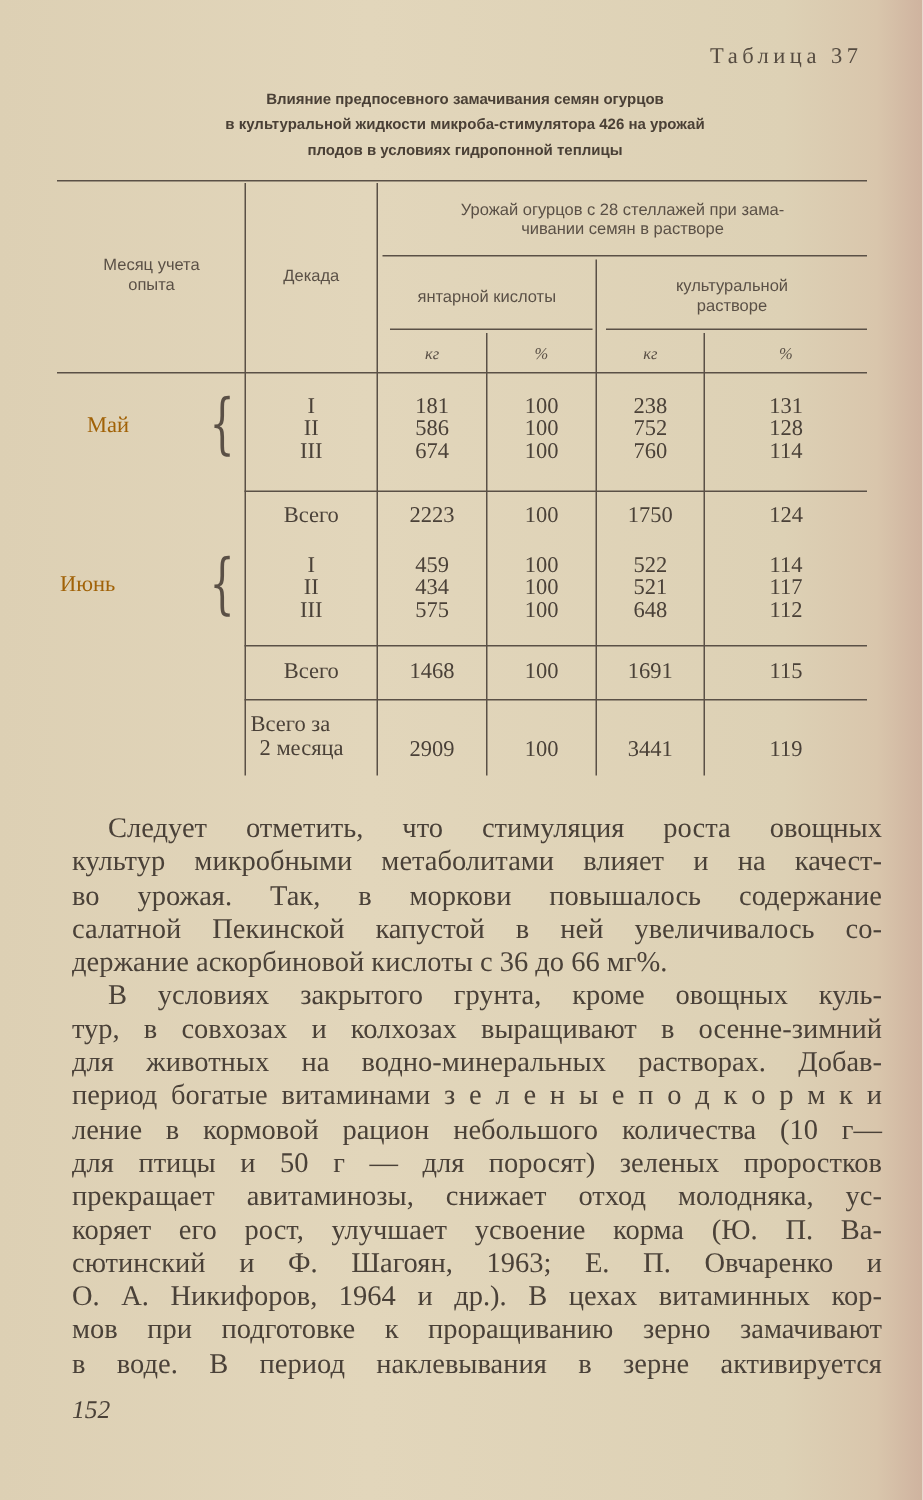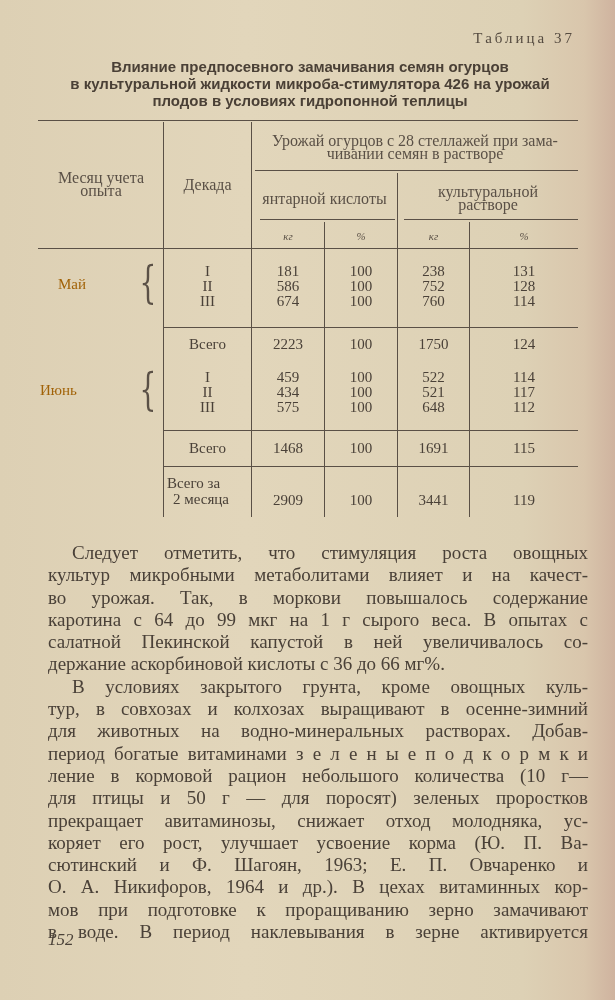--- a/index.html
+++ b/index.html
@@ -4,24 +4,24 @@
 <style>
   html, body { margin:0; padding:0; }
   body {
     width:615px; height:1000px; overflow:hidden; position:relative;
     background: linear-gradient(90deg, #ddd0b4 0%, #e2d6bb 40%, #ddd1b5 85%, #d9c6ac 95%, #cfb39f 100%);
     font-family: "Liberation Serif", "DejaVu Serif", serif;
     color:#4a4138;
   }
   .abs { position:absolute; }
   .table-num { right:40px; top:30px; font-size:15px; letter-spacing:3px; color:#554b40; }
-  .caption { left:40px; width:540px; top:58px; text-align:center; font-family:"Liberation Sans","DejaVu Sans",sans-serif; font-weight:bold; font-size:15px; line-height:17px; color:#4a4036; }
+  .caption { left:40px; width:540px; top:58px; text-align:center; font-family:"Liberation Sans","DejaVu Sans",sans-serif; font-weight:bold; font-size:10px; line-height:17px; color:#4a4036; }
   .hline { position:absolute; height:0; border-top:1.6px solid #5a5046; }
   .vline { position:absolute; width:0; border-left:1.4px solid #5a5046; }
-  .hdr { position:absolute; text-align:center; font-family:Liberation Serif, serif; font-size:16px; line-height:13px; color:#5a5046; }
+  .hdr { position:absolute; text-align:center; font-family:Liberation Sans, sans-serif; font-size:11px; line-height:13px; color:#5a5046; }
   .unit { font-style:italic; font-family:"Liberation Serif",serif; font-size:11px; }
   .cell { position:absolute; font-size:15px; line-height:15px; color:#4a4138; text-align:center; }
   .month { position:absolute; font-size:15px; color:#a16207; }
   .brace { position:absolute; font-size:44px; line-height:44px; color:#5a5046; transform:scaleX(0.6); font-family:"DejaVu Serif",serif; }
   .body-text { position:absolute; left:48px; width:540px; font-size:19px; line-height:22.3px; color:#4a4138; text-align:justify; }
   .body-text p { margin:0; text-indent:24px; }
   .body-text p .line { display:block; text-align:justify; text-align-last:justify; }
   .body-text p .line.last { text-align-last:left; }
   .page-num { left:48px; top:930px; font-size:17px; color:#4a4138;font-style:italic; }
 </style>
@@ -146,21 +146,20 @@
     <div class="cell" style="left:398px; width:71px; top:493px;">3441</div>
     <div class="cell" style="left:470px; width:108px; top:493px;">119</div>
   </div>
 </div>
 
 <div class="body-text" style="top:542px;">
   <p>
     <span class="line">Следует отметить, что стимуляция роста овощных</span>
     <span class="line" style="margin-left:-24px;">культур микробными метаболитами влияет и на качест-</span>
     <span class="line" style="margin-left:-24px;">во урожая. Так, в моркови повышалось содержание</span>
-    <span class="line" style="margin-left:-24px;">каротина с 64 до 99 мкг на 1 г сырого веса. В опытах с</span>
     <span class="line" style="margin-left:-24px;">салатной Пекинской капустой в ней увеличивалось со-</span>
     <span class="line last" style="margin-left:-24px;">держание аскорбиновой кислоты с 36 до 66 мг%.</span>
   </p>
   <p>
     <span class="line">В условиях закрытого грунта, кроме овощных куль-</span>
     <span class="line" style="margin-left:-24px;">тур, в совхозах и колхозах выращивают в осенне-зимний</span>
     <span class="line" style="margin-left:-24px;">для животных на водно-минеральных растворах. Добав-</span>
     <span class="line" style="margin-left:-24px;">период богатые витаминами  з е л е н ы е  п о д к о р м к и</span>
     <span class="line" style="margin-left:-24px;">ление в кормовой рацион небольшого количества (10 г—</span>
     <span class="line" style="margin-left:-24px;">для птицы и 50 г — для поросят) зеленых проростков</span>

